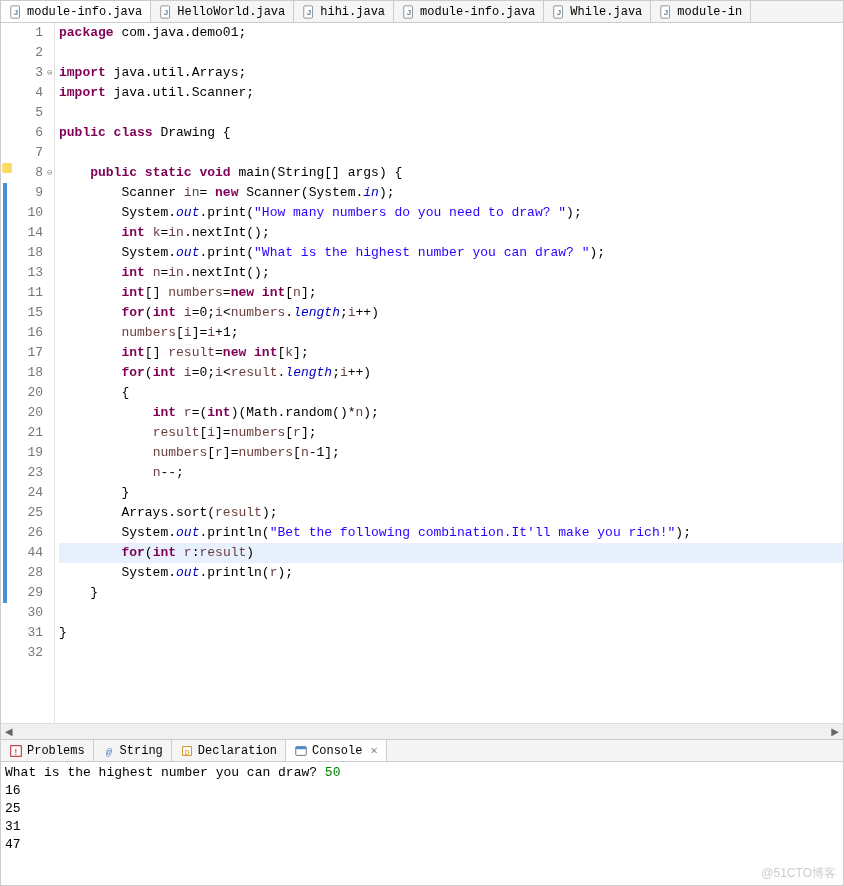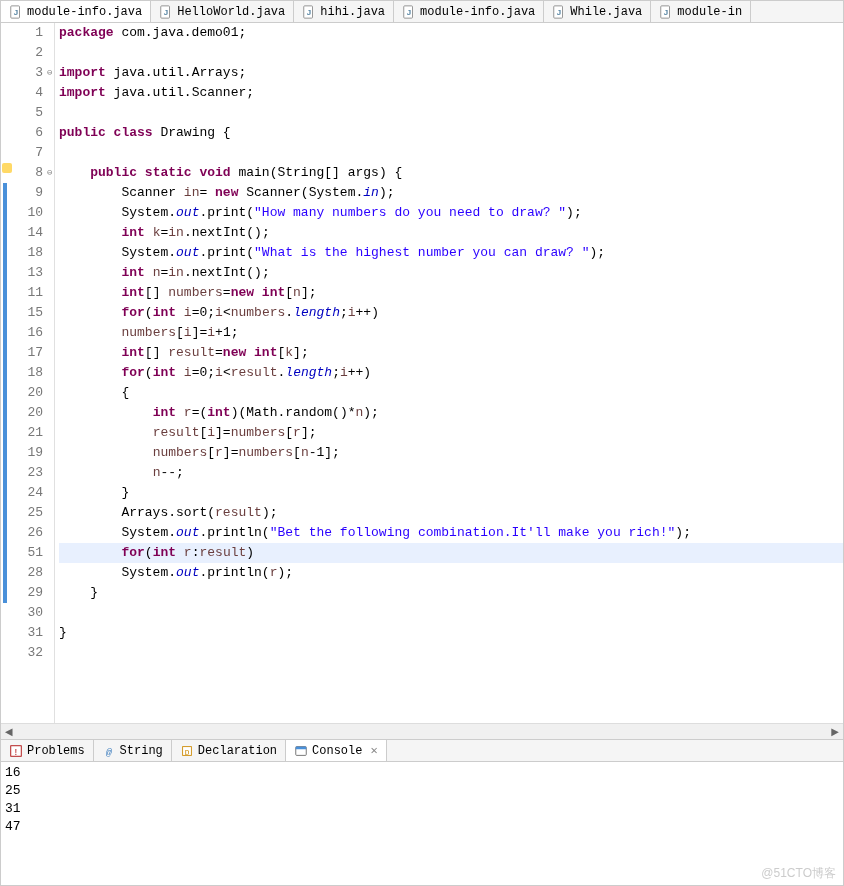--- a/index.html
+++ b/index.html
@@ -131,21 +131,21 @@
       <div class="gutter-line">17</div>
       <div class="gutter-line">18</div>
       <div class="gutter-line">20</div>
       <div class="gutter-line">20</div>
       <div class="gutter-line">21</div>
       <div class="gutter-line">19</div>
       <div class="gutter-line">23</div>
       <div class="gutter-line">24</div>
       <div class="gutter-line">25</div>
       <div class="gutter-line">26</div>
-      <div class="gutter-line">51</div>
+      <div class="gutter-line">44</div>
       <div class="gutter-line">28</div>
       <div class="gutter-line">29</div>
       <div class="gutter-line">30</div>
       <div class="gutter-line">31</div>
       <div class="gutter-line">32</div>
     </div>
   <div class="fold-col">
       <div class="fold-mark" style="top: 44px;">⊖</div>
       <div class="fold-mark" style="top: 144px;">⊖</div>
     </div>
@@ -182,16 +182,16 @@
       </div>
       <div class="view-tab active">
         <span class="tab-icon"><svg width="14" height="14" viewBox="0 0 16 16">
             <rect x="2" y="3" width="12" height="10" rx="1" fill="#fff" stroke="#666"></rect>
             <rect x="2" y="3" width="12" height="3" fill="#4a90d9"></rect>
           </svg></span>
         <span>Console</span>
         <span class="vtab-close">✕</span>
       </div>
     </div>
-  <div class="console-out"><div><span>16</span></div><div><span>25</span></div><div><span>31</span></div><div><span>47</span></div></div>
+  <div class="console-out"><div><span>What is the highest number you can draw? </span><span class="input-val">50</span></div><div><span>16</span></div><div><span>25</span></div><div><span>31</span></div><div><span>47</span></div></div>
 </div>
 
 <div class="watermark">@51CTO博客</div>
 
 </body></html>

